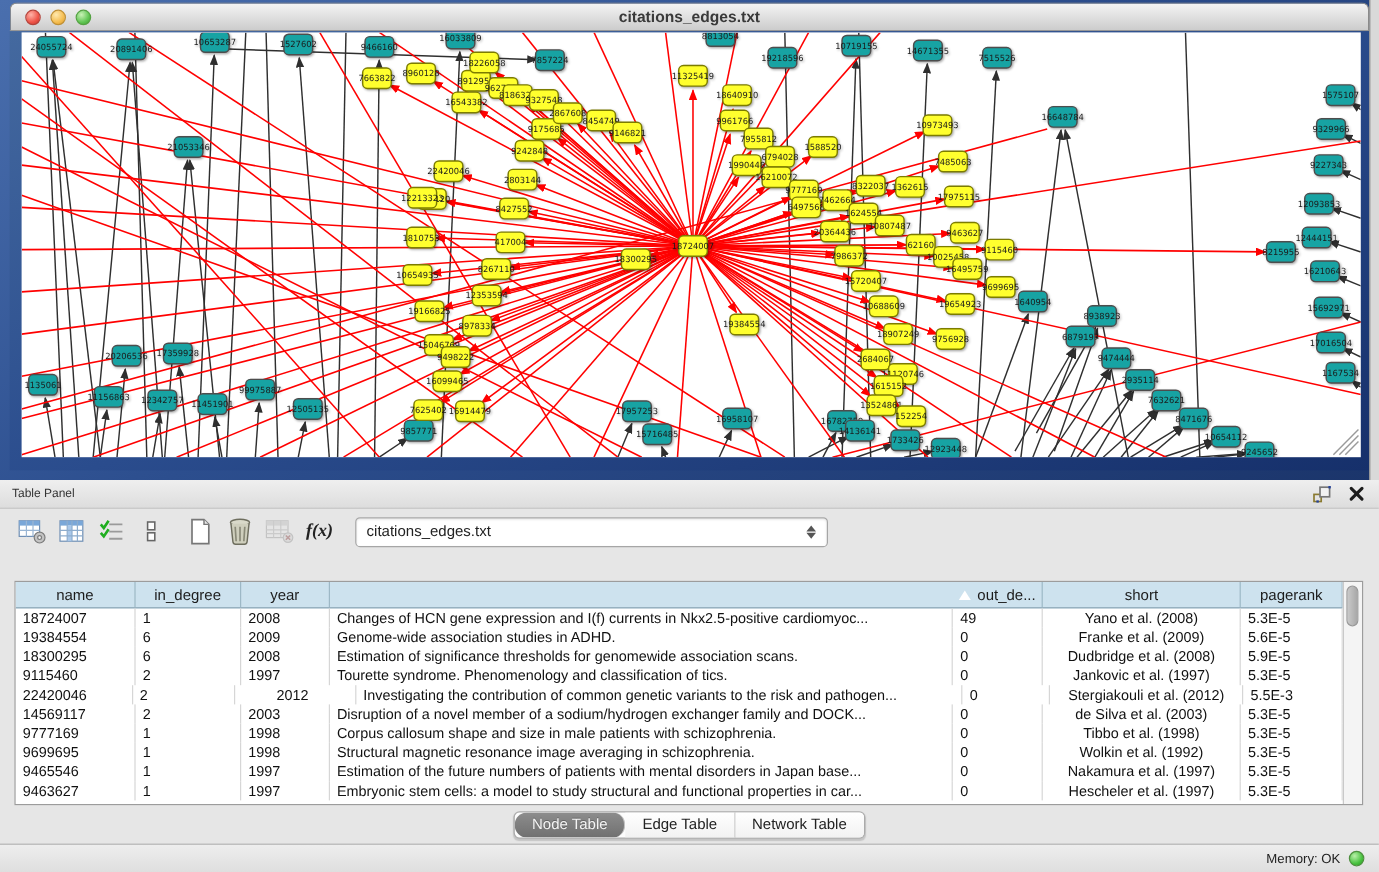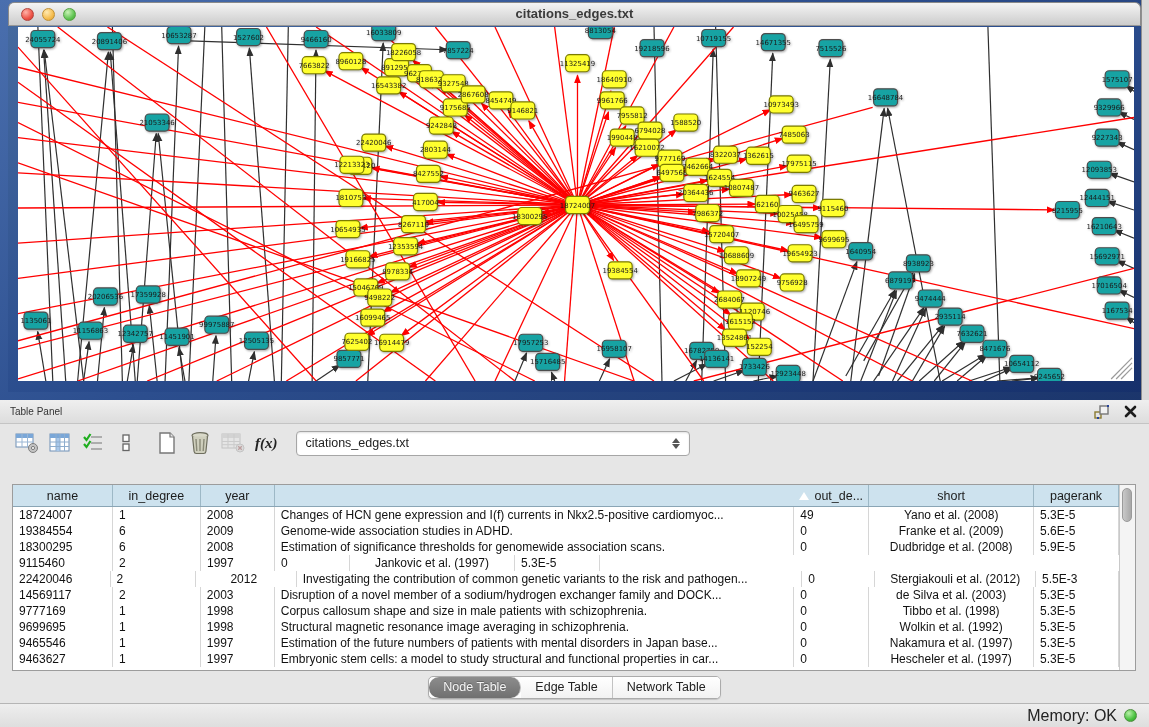--- a/index.html
+++ b/index.html
@@ -60,21 +60,21 @@
   .tabbar{position:absolute;left:0;top:276px;width:100%;display:flex;justify-content:center;}
   .seg{display:flex;border:1px solid #ababab;border-radius:5px;overflow:hidden;
      background:#fdfdfd;box-shadow:0 1px 1px rgba(0,0,0,.15);}
   .seg .tab{height:21px;line-height:21px;padding:0 14px;font-size:12.5px;color:#222;
      border-right:1px solid #c2c2c2;background:linear-gradient(#ffffff,#f2f2f2);}
   .seg .tab:last-child{border-right:none;}
   .seg .tab.active{background:linear-gradient(#8d8d8d,#707070);color:#f4f4f4;text-shadow:0 -1px 0 rgba(0,0,0,.25);border-radius:10px;}
   .statusbar{position:absolute;left:0;top:303px;width:100%;height:24px;box-sizing:border-box;
      background:linear-gradient(#eeeeee,#dedede);border-top:1px solid #b5b5b5;
      display:flex;align-items:center;justify-content:flex-end;padding-right:12px;gap:7px;}
-  .mem{font-size:16px;color:#222;}
+  .mem{font-size:11px;color:#222;}
   .memdot{width:13px;height:13px;border-radius:50%;box-sizing:border-box;
      background:radial-gradient(circle at 35% 30%,#b9f0a9,#49c240 60%,#2d9426);border:1px solid #4e8f3f;}
 </style>
 </head>
 <body>
 
 <div class="desktop">
   <div class="gwin">
     <div class="titlebar">
       <div class="lights">
@@ -896,20 +896,21 @@
             <div class="td" style="width: 74px;">2008</div>
             <div class="td" style="width: 520px;">Estimation of significance thresholds for genomewide association scans.</div>
             <div class="td" style="width: 75px;">0</div>
             <div class="td center" style="width: 165px;">Dudbridge et al. (2008)</div>
             <div class="td" style="width: 85px;">5.9E-5</div>
           </div>
           <div class="trow">
             <div class="td" style="width: 100px;">9115460</div>
             <div class="td" style="width: 88px;">2</div>
             <div class="td" style="width: 74px;">1997</div>
+            <div class="td" style="width: 520px;">Tourette syndrome. Phenomenology and classification of tics.</div>
             <div class="td" style="width: 75px;">0</div>
             <div class="td center" style="width: 165px;">Jankovic et al. (1997)</div>
             <div class="td" style="width: 85px;">5.3E-5</div>
           </div>
           <div class="trow">
             <div class="td" style="width: 100px;">22420046</div>
             <div class="td" style="width: 88px;">2</div>
             <div class="td" style="width: 74px; margin-left: 28px;">2012</div>
             <div class="td" style="width: 520px;">Investigating the contribution of common genetic variants to the risk and pathogen...</div>
             <div class="td" style="width: 75px;">0</div>

